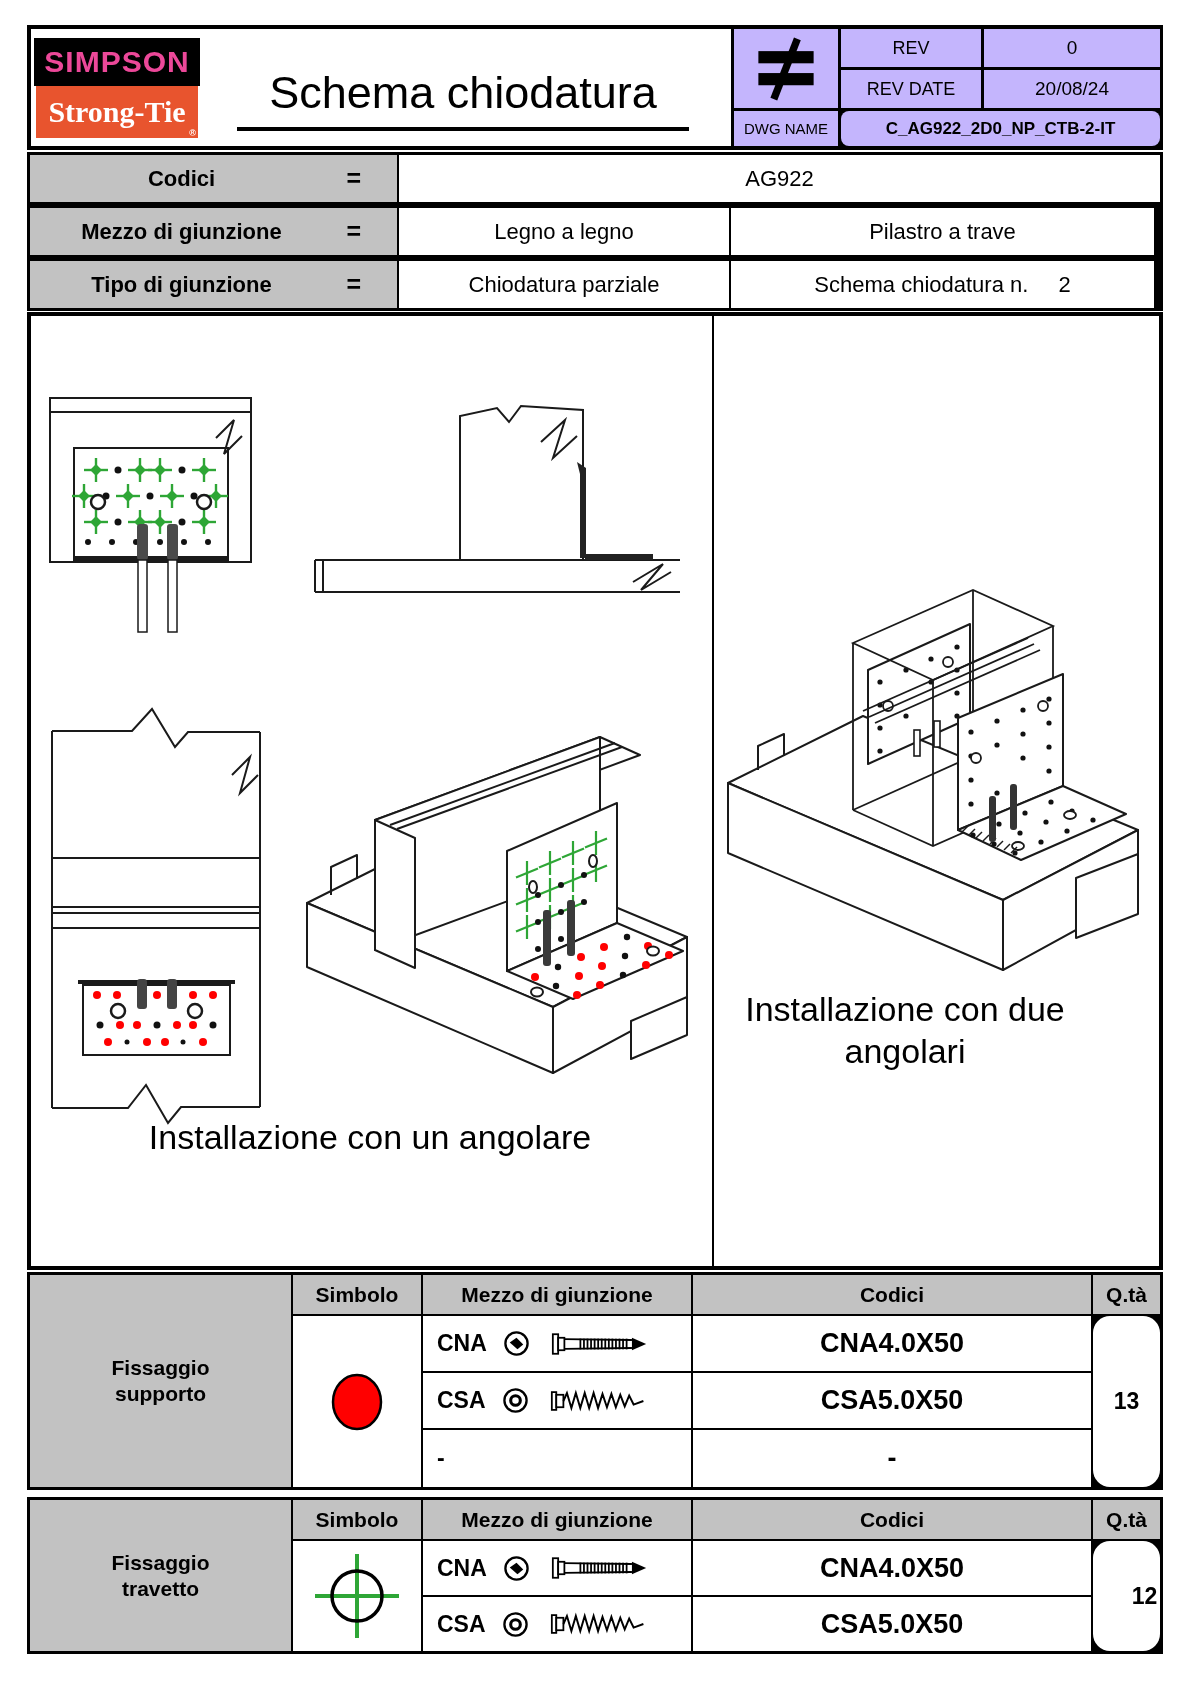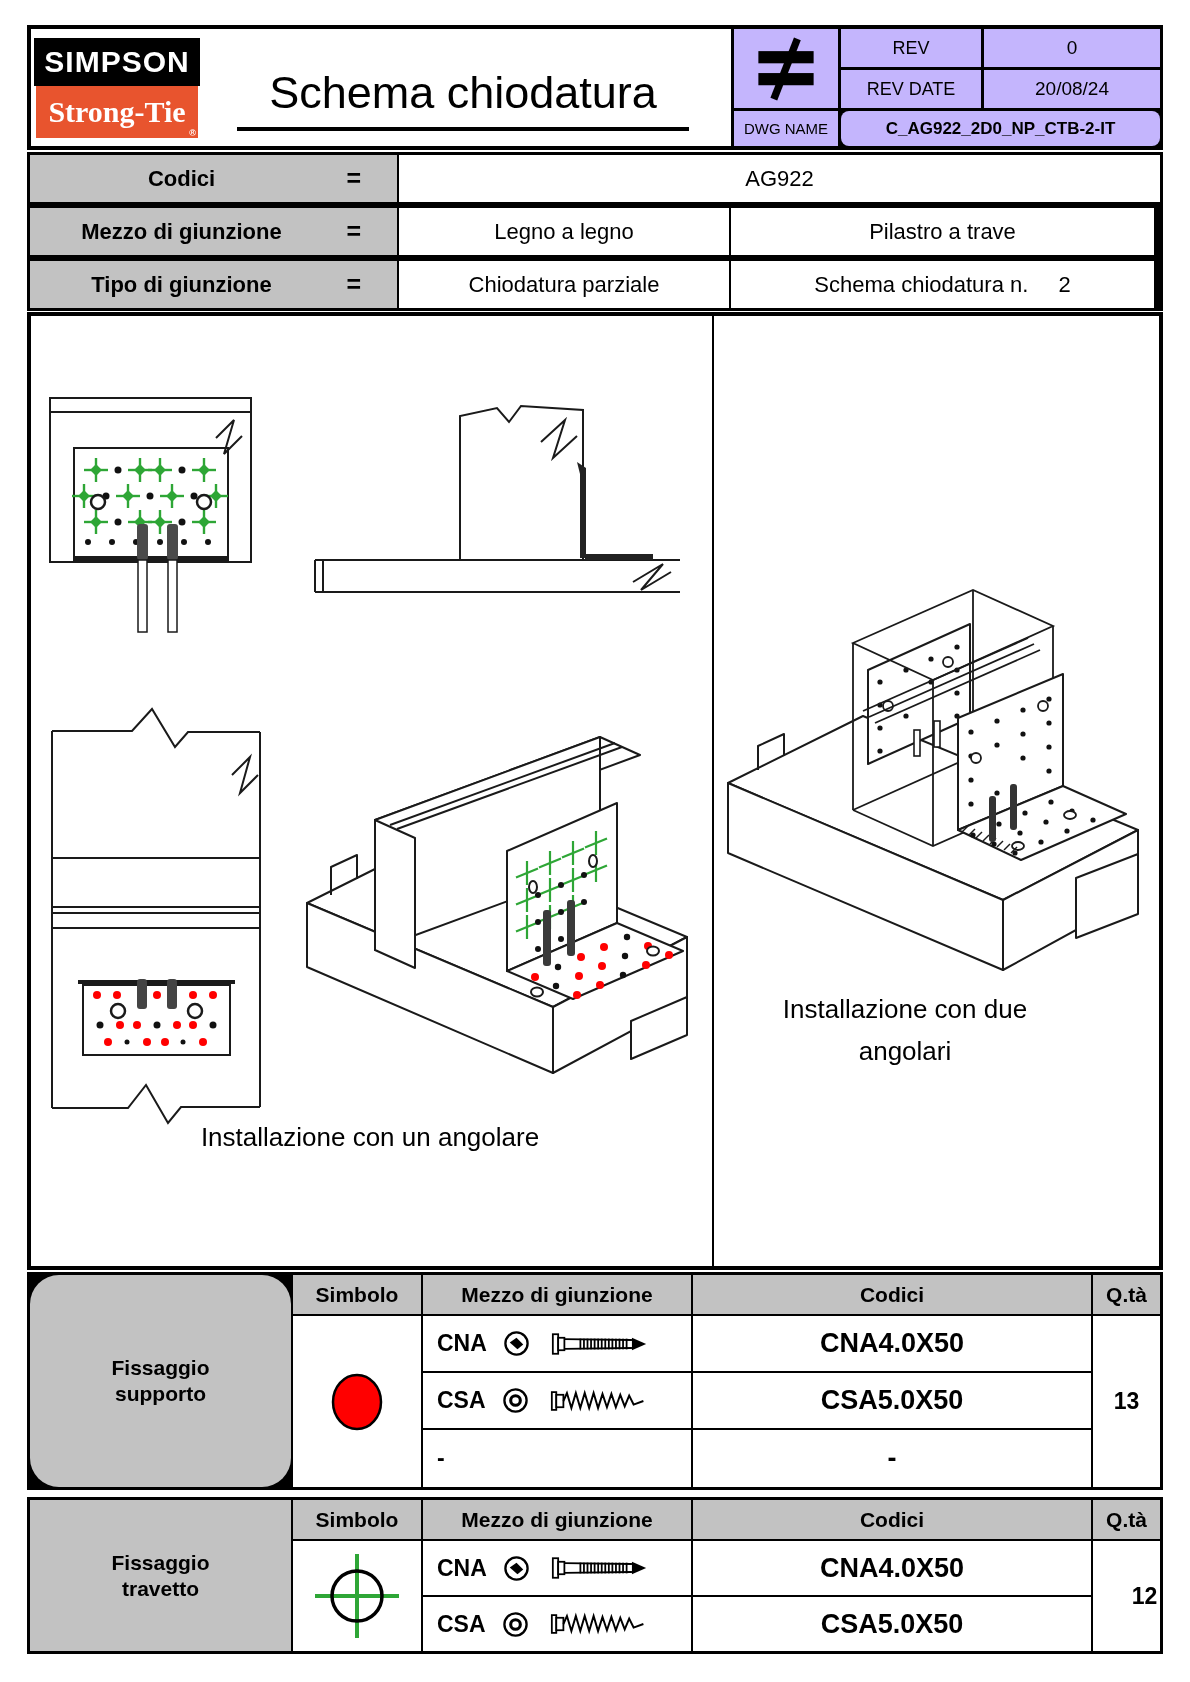--- a/index.html
+++ b/index.html
@@ -2,21 +2,21 @@
 <html><head>
 <meta charset="utf-8">
 <style>
   html,body{margin:0;padding:0;background:#fff;}
   #sheet{position:relative;width:1190px;height:1682px;background:#fff;
          font-family:"Liberation Sans", sans-serif;color:#000;overflow:hidden;}
   .abs{position:absolute;}
   
   #header{left:27px;top:25px;width:1136px;height:125px;border:4px solid #000;box-sizing:border-box;}
   #logo{left:3px;top:9px;width:166px;}
-  #logo-simpson{width:166px;height:48px;background:#000;color:#ffffff;font-weight:bold;
+  #logo-simpson{width:166px;height:48px;background:#000;color:#ec4899;font-weight:bold;
      font-size:30px;letter-spacing:1px;display:flex;align-items:center;justify-content:center;}
   #logo-strongtie{position:relative;width:162px;height:52px;margin-left:2px;background:#E8542E;color:#ffffff;
      font-family:"Liberation Serif",serif;font-weight:bold;font-size:30px;
      display:flex;align-items:center;justify-content:center;}
   #logo-reg{position:absolute;right:2px;bottom:0px;font-size:9px;font-family:"Liberation Sans",sans-serif;}
   #doc-title{left:206px;top:38px;width:452px;text-align:center;border-bottom:4px solid #000;
      padding-bottom:8px;font-size:45px;}
   #titleblock{left:700px;top:0;width:428px;height:117px;display:grid;background:#000;
      grid-template-columns:104px 140px 176px;grid-template-rows:38px 38px 35px;
      gap:3px;padding-left:3px;box-sizing:border-box;}
@@ -28,34 +28,34 @@
         padding:3px;box-sizing:border-box;}
   .irow-1{grid-template-columns:367px auto;}
   .irow-23{grid-template-columns:367px 330px 423px;}
   .icell{background:#fff;display:flex;align-items:center;justify-content:center;font-size:22px;}
   .ilabel{background:#C2C2C2;position:relative;font-weight:bold;}
   .ilabel .eq{position:absolute;right:36px;font-size:25px;font-weight:bold;}
   .ilabel .lbl{width:100%;text-align:center;padding-right:64px;}
   
   #drawarea{left:27px;top:312px;width:1136px;height:958px;border:4px solid #000;box-sizing:border-box;}
   #panel-divider{left:681px;top:0;width:2px;height:950px;background:#000;}
-  .caption{font-size:26px;text-align:center;line-height:42px;}
+  .caption{font-size:34px;text-align:center;line-height:42px;}
   
   .ftable{left:27px;width:1136px;display:grid;background:#000;gap:2px;padding:3px;box-sizing:border-box;
           grid-template-columns:261px 128px 268px 398px 67px;}
   #ftable-1{top:1272px;grid-template-rows:39px 55px 55px 57px;}
   #ftable-2{top:1497px;grid-template-rows:39px 54px 54px;}
   .fcell{background:#fff;display:flex;align-items:center;justify-content:center;}
   .fhead{background:#C2C2C2;font-weight:bold;font-size:21px;}
   .frowlabel{background:#C2C2C2;font-weight:bold;font-size:21px;text-align:center;}
   .frowlabel span{display:block;width:120px;line-height:26px;}
   .fmezzo{justify-content:flex-start;padding-left:14px;gap:16px;}
   .fname{font-weight:bold;font-size:23px;}
   .fcode{font-weight:bold;font-size:27px;}
-  .fqty{font-weight:bold;font-size:23px;}
+  .fqty{font-weight:bold;font-size:23px;border-radius:17px;}
   svg{display:block;}
 </style>
 </head>
 <body>
 
 <div id="sheet">
 
   <div id="header" class="abs">
     <div id="logo" class="abs">
       <div id="logo-simpson">SIMPSON</div>
@@ -401,21 +401,21 @@
     </svg>
 
     <div class="caption abs" style="left:79px;top:800px;width:520px;">Installazione con un angolare</div>
     <div class="caption abs" style="left:684px;top:672px;width:380px;">
       <div>Installazione con due</div>
       <div>angolari</div>
     </div>
   </div>
 
   <div id="ftable-1" class="ftable abs">
-    <div class="fcell frowlabel" style="grid-row:1/5;grid-column:1;border-radius:29px;">
+    <div class="fcell frowlabel" style="grid-row:1/5;grid-column:1;">
       <span>Fissaggio supporto</span>
     </div>
     <div class="fcell fhead">Simbolo</div>
     <div class="fcell fhead">Mezzo di giunzione</div>
     <div class="fcell fhead">Codici</div>
     <div class="fcell fhead">Q.tà</div>
 
     <div class="fcell" style="grid-row:2/5;grid-column:2;">
       <svg width="60" height="64" viewBox="0 0 60 64">
         <ellipse cx="30" cy="32" rx="24" ry="27" fill="#FF0000" stroke="#000" stroke-width="2.5"></ellipse>

